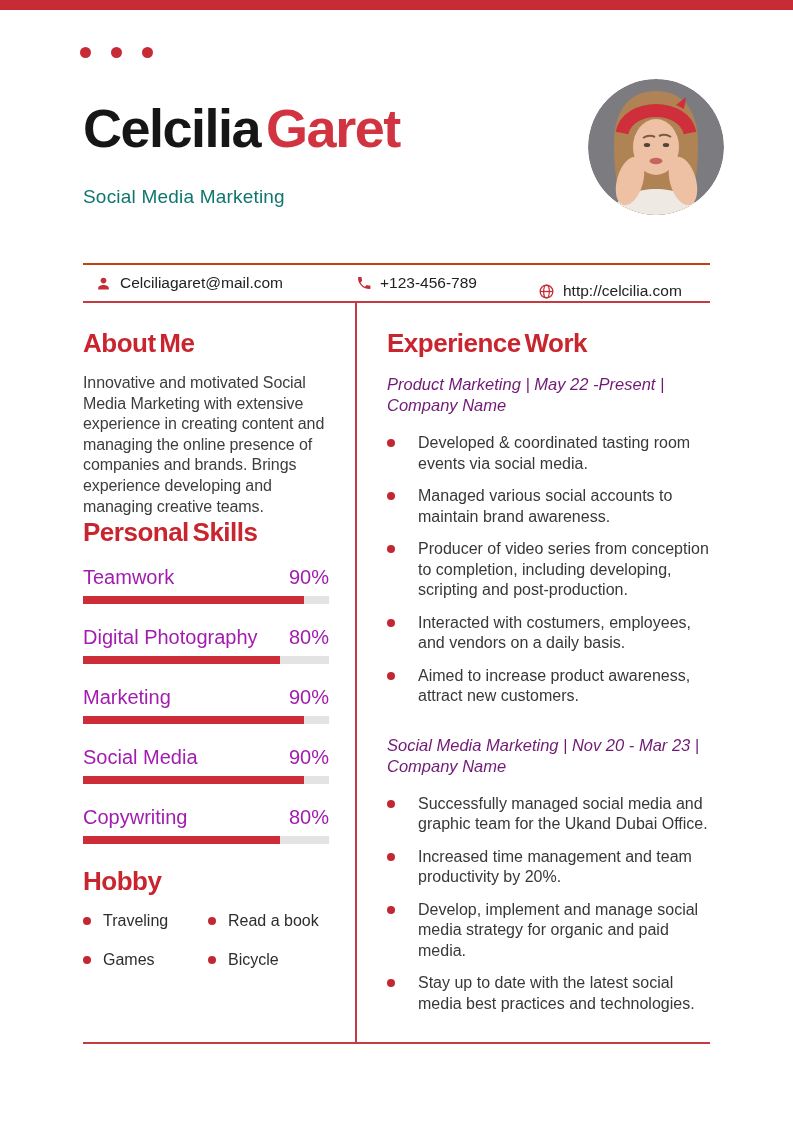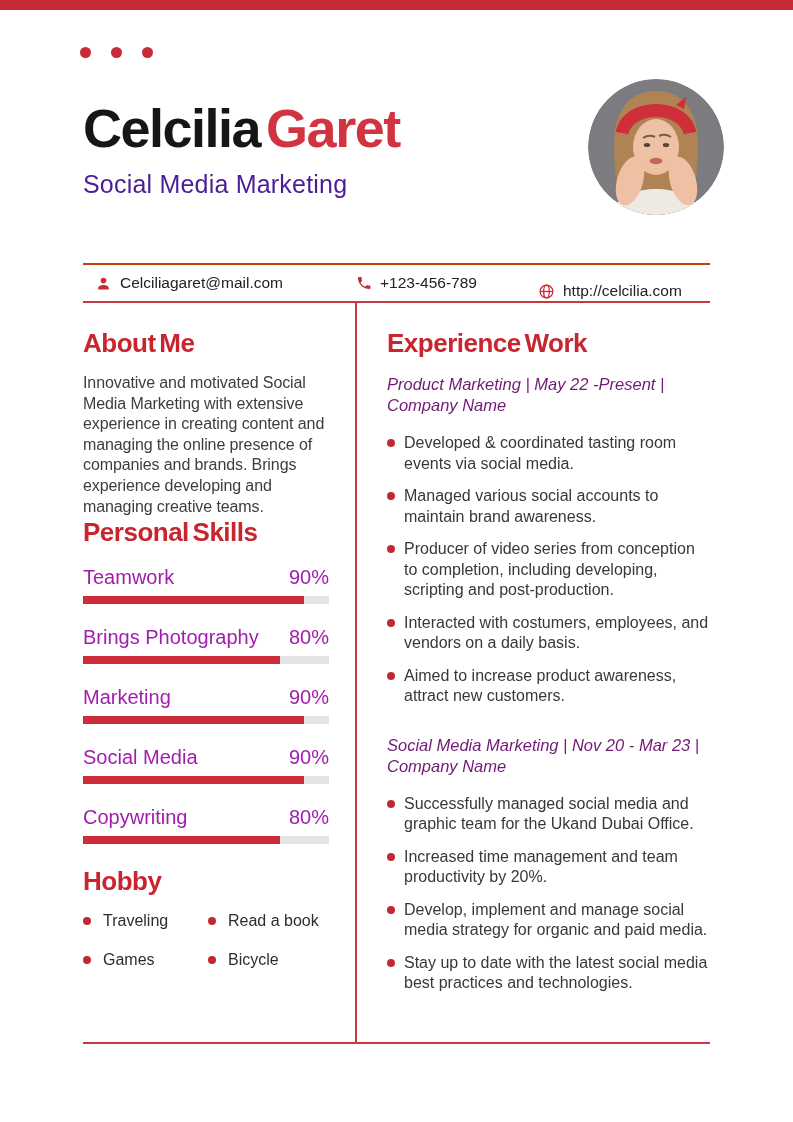--- a/index.html
+++ b/index.html
@@ -9,21 +9,21 @@
   }
   
   .topbar{position:absolute;left:0;top:0;width:793px;height:10px;background:#c62b36;}
   
   .dots{position:absolute;left:80px;top:47px;display:flex;gap:20px;}
   .dots i{width:11px;height:11px;border-radius:50%;background:#c62b36;display:block;}
   
   .header{position:absolute;left:83px;top:96px;width:480px;}
   .name{font-size:54px;font-weight:800;letter-spacing:-1.5px;word-spacing:-2px;line-height:64px;color:#161616;white-space:nowrap;}
   .name .last{color:#d13440;margin-left:6px;}
-  .subtitle{margin-top:10px;font-size:25px;color:#4c1d95;letter-spacing:0.2px;}
+  .subtitle{margin-top:26px;font-size:19px;color:#0f766e;letter-spacing:0.2px;}
   
   .photo{position:absolute;left:588px;top:79px;width:136px;height:136px;border-radius:50%;overflow:hidden;}
   
   .contactbar{
     position:absolute;left:83px;top:263px;width:627px;height:36px;
     border-top:2px solid #c2410c;border-bottom:2px solid #c63b42;
   }
   .c-item{position:absolute;top:50%;transform:translateY(-50%);display:flex;align-items:center;gap:8px;font-size:15.5px;color:#222;}
   .c-item svg{display:block;}
   .c-email{left:12px;}
@@ -46,21 +46,21 @@
   .skill-top{display:flex;justify-content:space-between;align-items:center;font-size:20px;color:#a21caf;margin-bottom:7px;}
   .skill-track{height:8px;background:#e3e3e3;}
   .skill-fill{height:8px;background:#cc2d38;}
   .hobby-title{margin-top:30px;}
   .hobby-grid{margin-top:16px;display:grid;grid-template-columns:125px 1fr;row-gap:21px;}
   .hobby-item{display:flex;align-items:center;gap:12px;font-size:16px;color:#2d2d2d;}
   .rdot{width:8px;height:8px;border-radius:50%;background:#c32733;flex:none;display:block;}
   .job-title{margin-top:16px;font-size:16.5px;line-height:21px;font-style:italic;color:#701a75;font-weight:500;}
   .job2{margin-top:28px;}
   ul.bullets{list-style:none;margin:17px 0 0 0;padding:0;}
-  ul.bullets li{display:flex;gap:9px;margin-bottom:12px;font-size:16px;line-height:20.5px;color:#383838;}
+  ul.bullets li{display:flex;gap:23px;margin-bottom:12px;font-size:16px;line-height:20.5px;color:#383838;}
   ul.bullets .rdot{margin-top:6px;}
 </style>
 </head>
 <body>
 
 <div class="page">
 
   <div class="topbar"></div>
 
   <div class="dots">
@@ -140,21 +140,21 @@
         <div class="skill-top">
           <span>Teamwork</span>
           <span>90%</span>
         </div>
         <div class="skill-track">
             <div class="skill-fill" style="width: 90%;"></div>
           </div>
       </div>
       <div class="skill">
         <div class="skill-top">
-          <span>Brings Photography</span>
+          <span>Digital Photography</span>
           <span>80%</span>
         </div>
         <div class="skill-track">
             <div class="skill-fill" style="width: 80%;"></div>
           </div>
       </div>
       <div class="skill">
         <div class="skill-top">
           <span>Marketing</span>
           <span>90%</span>

